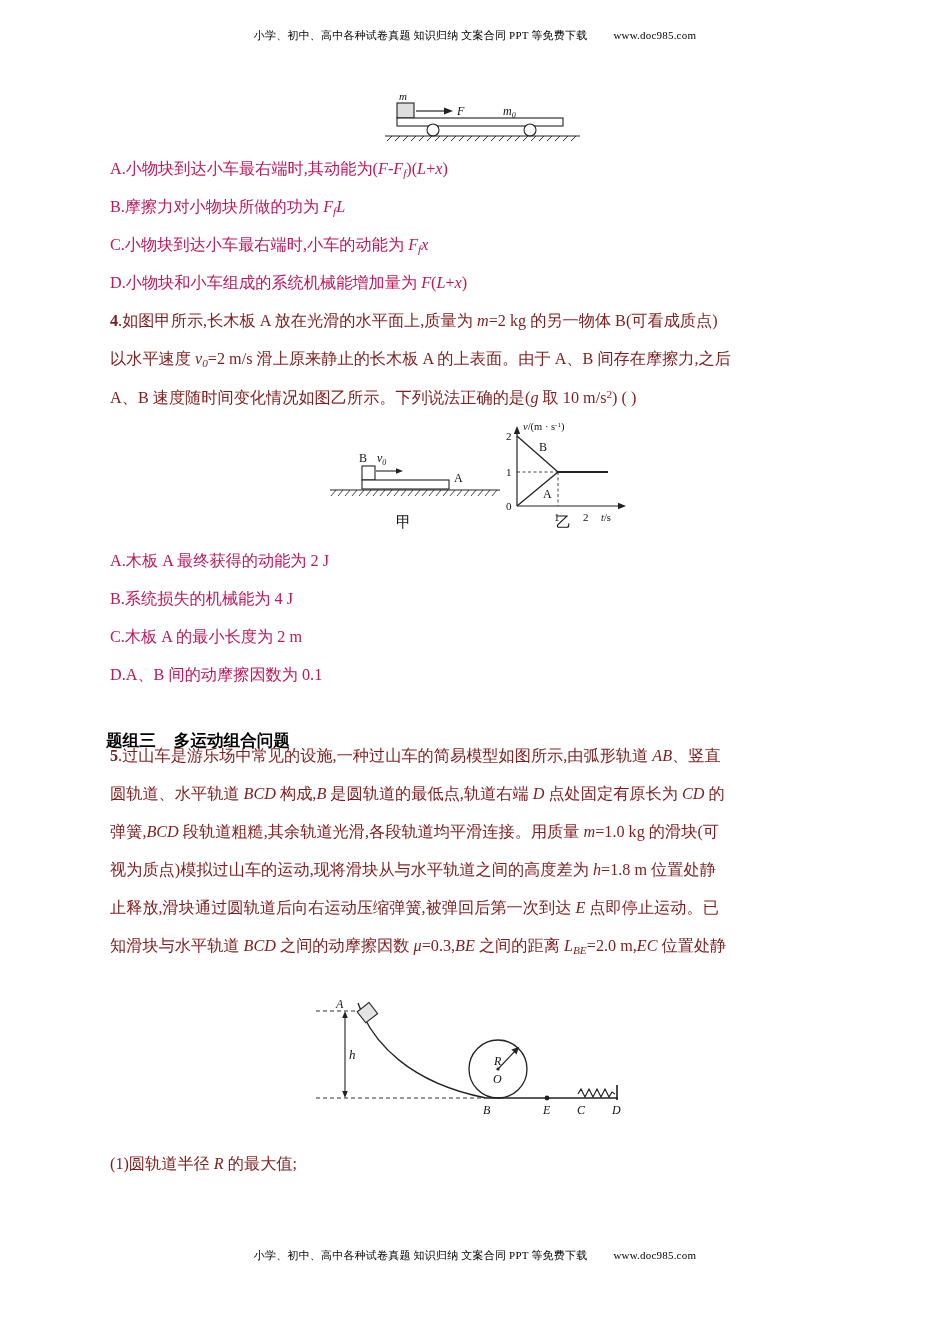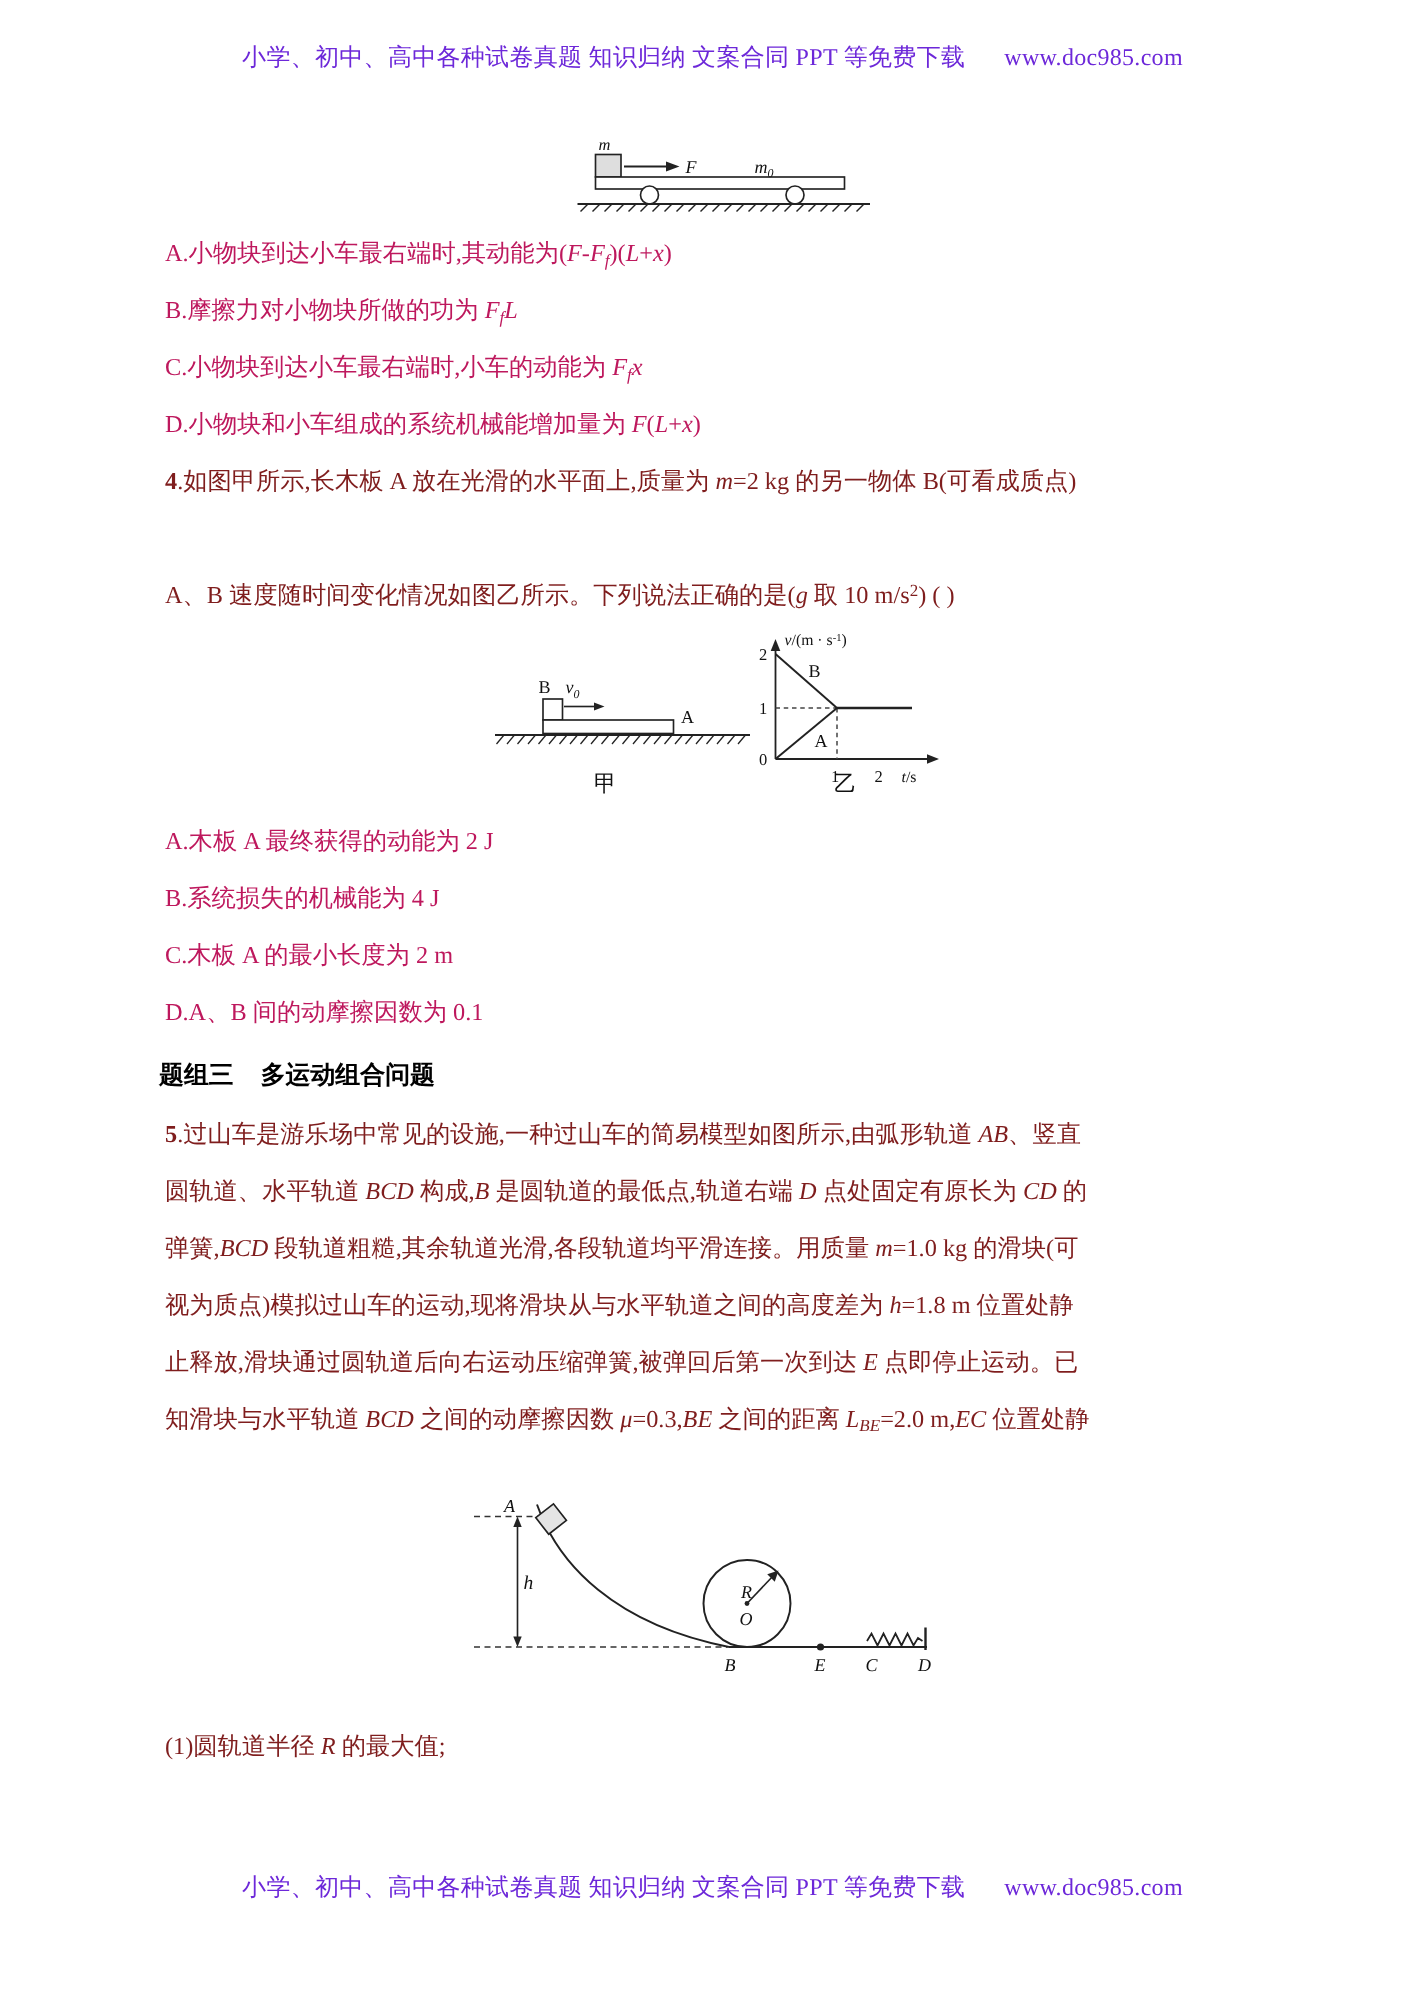--- a/index.html
+++ b/index.html
@@ -19,22 +19,22 @@
     position: absolute;
     inset: 0;
   }
   
   .watermark {
     position: absolute;
     left: 0;
     width: 950px;
     text-align: center;
     font-family: "Liberation Serif", "DejaVu Serif", serif;
-    font-size: 16px;
-    color: #6d28d9;
+    font-size: 11px;
+    color: #000000;
     letter-spacing: 0.2px;
     white-space: nowrap;
   }
   .watermark .site {
     margin-left: 26px;
     font-family: "Liberation Serif", "DejaVu Serif", serif;
   }
   #header-watermark { top: 28px; }
   #footer-watermark { top: 1248px; }
 
@@ -64,20 +64,21 @@
     font-size: 0.70em;
     vertical-align: 0.45em;
   }
   .section-head {
     position: absolute;
     left: 106px;
     font-size: 16.6px;
     font-weight: bold;
     white-space: nowrap;
     font-family: "Liberation Sans", "DejaVu Sans", sans-serif;
+    margin-top: 24px;
   }
   .section-head .gap { display: inline-block; width: 18px; }
   .qnum { font-weight: bold; }
 
   
   #fig-cart {
     position: absolute;
     left: 385px;
     top: 90px;
     width: 195px;
@@ -183,20 +184,23 @@
   <div class="opt" style="top:272px">
     <span>D.小物块和小车组成的系统机械能增加量为</span><span> <i>F</i>(<i>L</i>+<i>x</i>)</span>
   </div>
   <div class="opt" style="top:234px">
     <span>C.小物块到达小车最右端时,小车的动能为</span><span> <i>F</i><span class="sub">f</span><i>x</i></span>
   </div>
 
   <div class="body-line" style="top:313px">
     <span class="qnum">4</span><span>.如图甲所示,长木板 A 放在光滑的水平面上,质量为 </span><i>m</i><span>=2 kg 的另一物体 B(可看成质点)</span>
   </div>
+  <div class="body-line" style="top:351px">
+    <span>以水平速度 </span><i>v</i><span class="sub">0</span><span>=2 m/s 滑上原来静止的长木板 A 的上表面。由于 A、B 间存在摩擦力,之后</span>
+  </div>
   <div class="body-line" style="top:389px">
     <span>A、B 速度随时间变化情况如图乙所示。下列说法正确的是(</span><i>g</i><span> 取 10 m/s</span><span class="sup">2</span><span>) (      )</span>
   </div>
 
   <div id="fig-board">
     <svg width="170" height="80" viewBox="0 0 170 80">
 
       <rect x="32" y="26" width="13" height="14" fill="#ffffff" stroke="#222" stroke-width="1.1"></rect>
       <text x="29" y="22" font-size="12">B</text>
 

